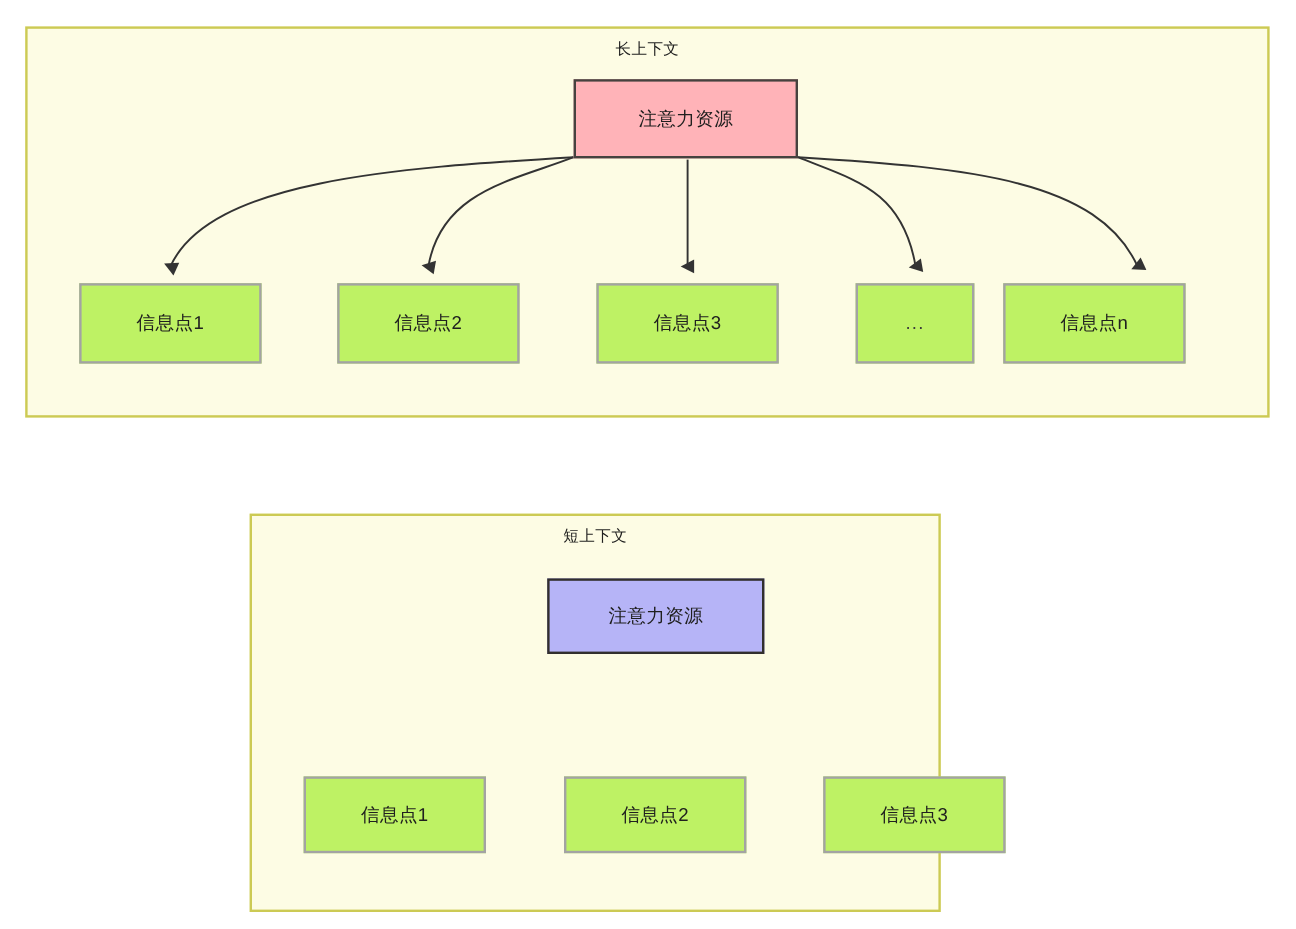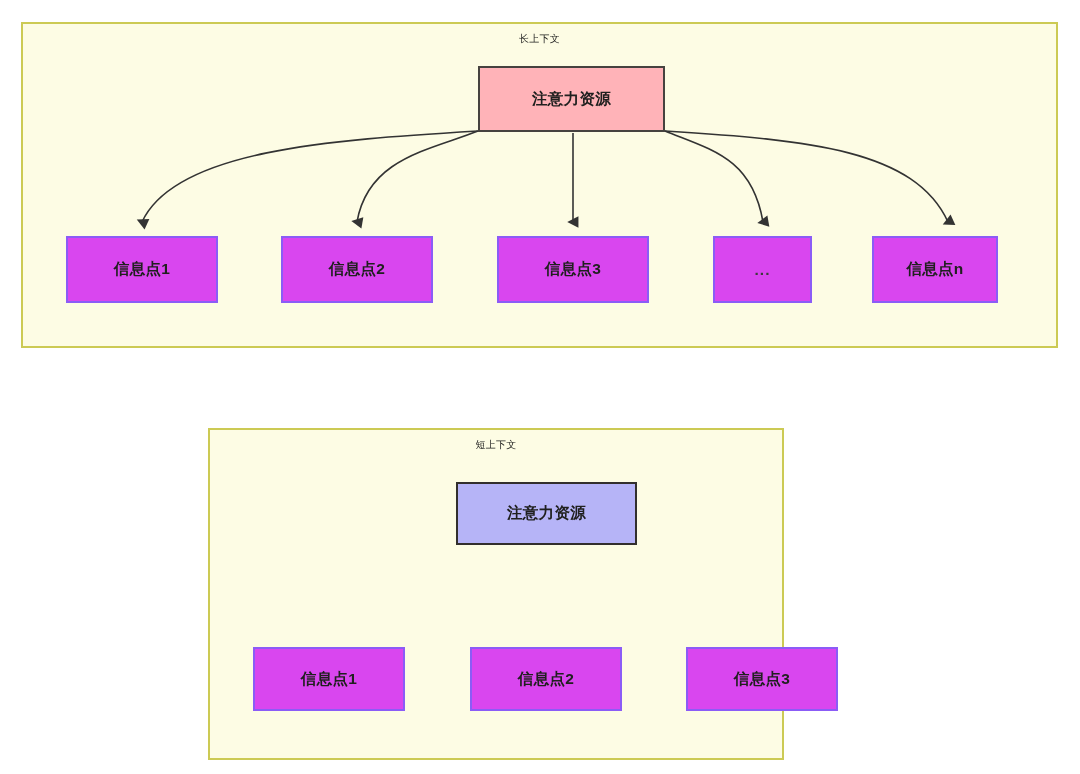--- a/index.html
+++ b/index.html
@@ -43,47 +43,46 @@
     left: 208px;
     top: 428px;
     width: 576px;
     height: 332px;
   }
   .container-title {
     position: absolute;
     width: 100%;
     text-align: center;
     top: 9px;
-    font-size: 10px;
+    font-size: 13px;
     color: #20201f;
     letter-spacing: 0.3px;
     line-height: 1.2;
   }
   .node {
     position: absolute;
     box-sizing: border-box;
     display: flex;
     align-items: center;
     justify-content: center;
     font-size: 15.5px;
     color: #20201f;
     letter-spacing: 0.3px;
-    font-weight: bold;
   }
   .node-attention-long {
     background: #ffb3b8;
     border: 2px solid #46423f;
   }
   .node-attention-short {
     background: #b6b4f7;
     border: 2px solid #322f2d;
   }
   .node-info {
-    background: #d946ef;
-    border: 2px solid #8b5cf6;
+    background: #bef264;
+    border: 2px solid #a3a3a3;
   }
   .node-ellipsis {
     font-size: 15.5px;
     letter-spacing: 1px;
     color: #3b3b3b;
   }
 </style>
 </head>
 <body>
 
@@ -120,21 +119,21 @@
   <div class="node node-attention-long" style="left:478px; top:66px; width:187px; height:66px;">注意力资源</div>
 
   <div class="node node-info" style="left:66px; top:236px; width:152px; height:67px;">信息点1</div>
 
   <div class="node node-info" style="left:281px; top:236px; width:152px; height:67px;">信息点2</div>
 
   <div class="node node-info" style="left:497px; top:236px; width:152px; height:67px;">信息点3</div>
 
   <div class="node node-info node-ellipsis" style="left:713px; top:236px; width:99px; height:67px;">...</div>
 
-  <div class="node node-info" style="left:872px; top:236px; width:126px; height:67px;">信息点n</div>
+  <div class="node node-info" style="left:836px; top:236px; width:152px; height:67px;">信息点n</div>
 
   <div class="container" id="container-short">
     <div class="container-title">短上下文</div>
   </div>
 
   <div class="node node-attention-short" style="left:456px; top:482px; width:181px; height:63px;">注意力资源</div>
 
   <div class="node node-info" style="left:253px; top:647px; width:152px; height:64px;">信息点1</div>
 
   <div class="node node-info" style="left:470px; top:647px; width:152px; height:64px;">信息点2</div>

